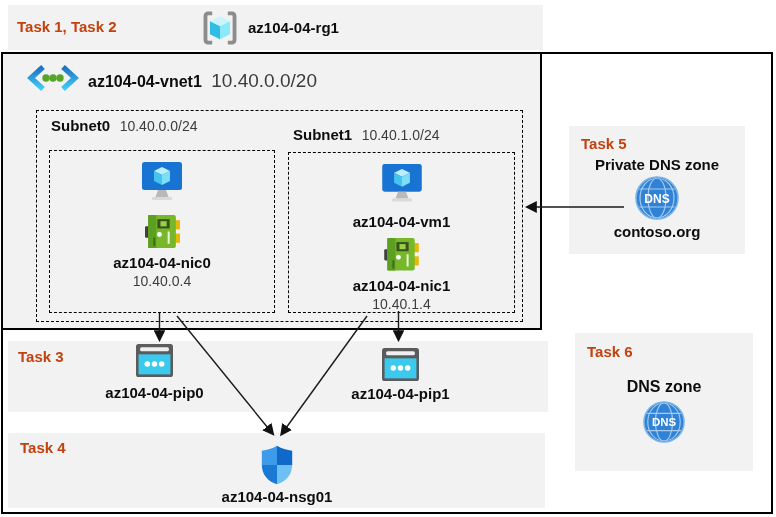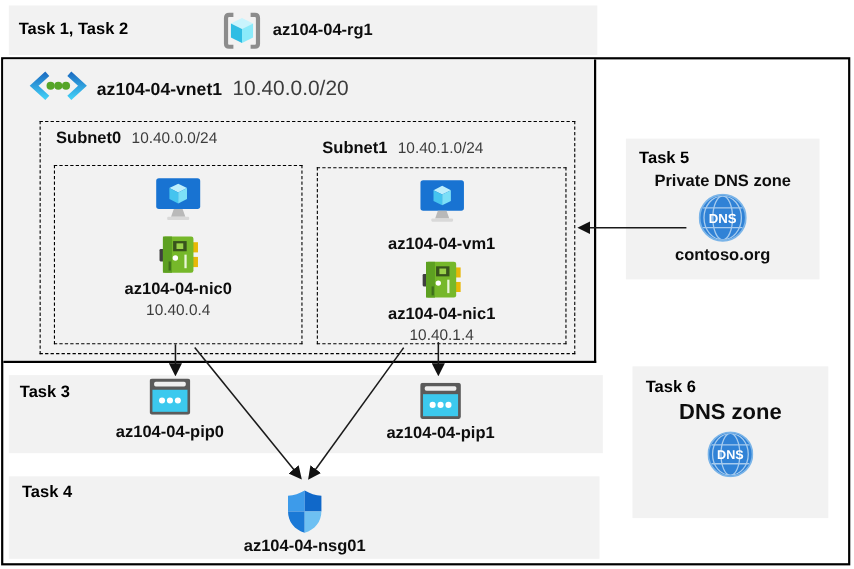--- a/index.html
+++ b/index.html
@@ -7,21 +7,21 @@
   .stage{
     position:relative;width:776px;height:517px;background:#ffffff;
     font-family:"Liberation Sans",sans-serif;color:#111;overflow:hidden;
   }
   .abs{position:absolute;}
   .panel{background:#f2f2f2;}
   .frame{
     position:absolute;left:1px;top:52px;width:772px;height:462px;
     border:2px solid #000;
   }
-  .task-label{font-size:15px;font-weight:700;color:#000000;white-space:nowrap;}
+  .task-label{font-size:15px;font-weight:700;color:#c2410c;white-space:nowrap;}
   .bold-name{font-size:15px;font-weight:700;color:#0d0d0d;white-space:nowrap;}
   .plain{font-size:14px;font-weight:400;color:#3c3c3c;white-space:nowrap;}
   .dashed{border:1px dashed #000;position:absolute;}
   .col-center{display:flex;flex-direction:column;align-items:center;}
   .icon{display:block;}
   svg text{font-family:"Liberation Sans",sans-serif;}
   .arrow-layer{position:absolute;left:0;top:0;pointer-events:none;}
 </style>
 </head>
 <body>
@@ -169,21 +169,21 @@
       <rect x="2.5" y="10" width="31" height="19.5" fill="#3cc9ee"></rect>
       <circle cx="11" cy="19.5" r="2.7" fill="#ffffff"></circle>
       <circle cx="18" cy="19.5" r="2.7" fill="#ffffff"></circle>
       <circle cx="25" cy="19.5" r="2.7" fill="#ffffff"></circle>
     </svg>
     <span class="bold-name" style="margin-top:4px;">az104-04-pip1</span>
   </div>
 
   <div class="abs panel col-center" style="left:575px;top:333px;width:178px;height:138px;">
     <span class="abs task-label" style="left:12px;top:10px;">Task 6</span>
-    <span class="bold-name" style="margin-top:31px;font-size:20px;">DNS zone</span>
+    <span class="bold-name" style="margin-top:45px;font-size:16px;">DNS zone</span>
     <svg class="icon" style="margin-top:5px;" width="42" height="42" viewBox="0 0 44 44">
       <defs>
           <clipPath id="dnsc2">
             <circle cx="22" cy="22" r="20"></circle>
           </clipPath>
         </defs>
       <circle cx="22" cy="22" r="21" fill="#3082d6" stroke="#7ab4e8" stroke-width="1.6"></circle>
       <g clip-path="url(#dnsc2)" stroke="#bcd9f2" stroke-width="1.2" fill="none" opacity="0.85">
         <line x1="1" y1="13" x2="43" y2="13"></line>
           <line x1="1" y1="31" x2="43" y2="31"></line>

